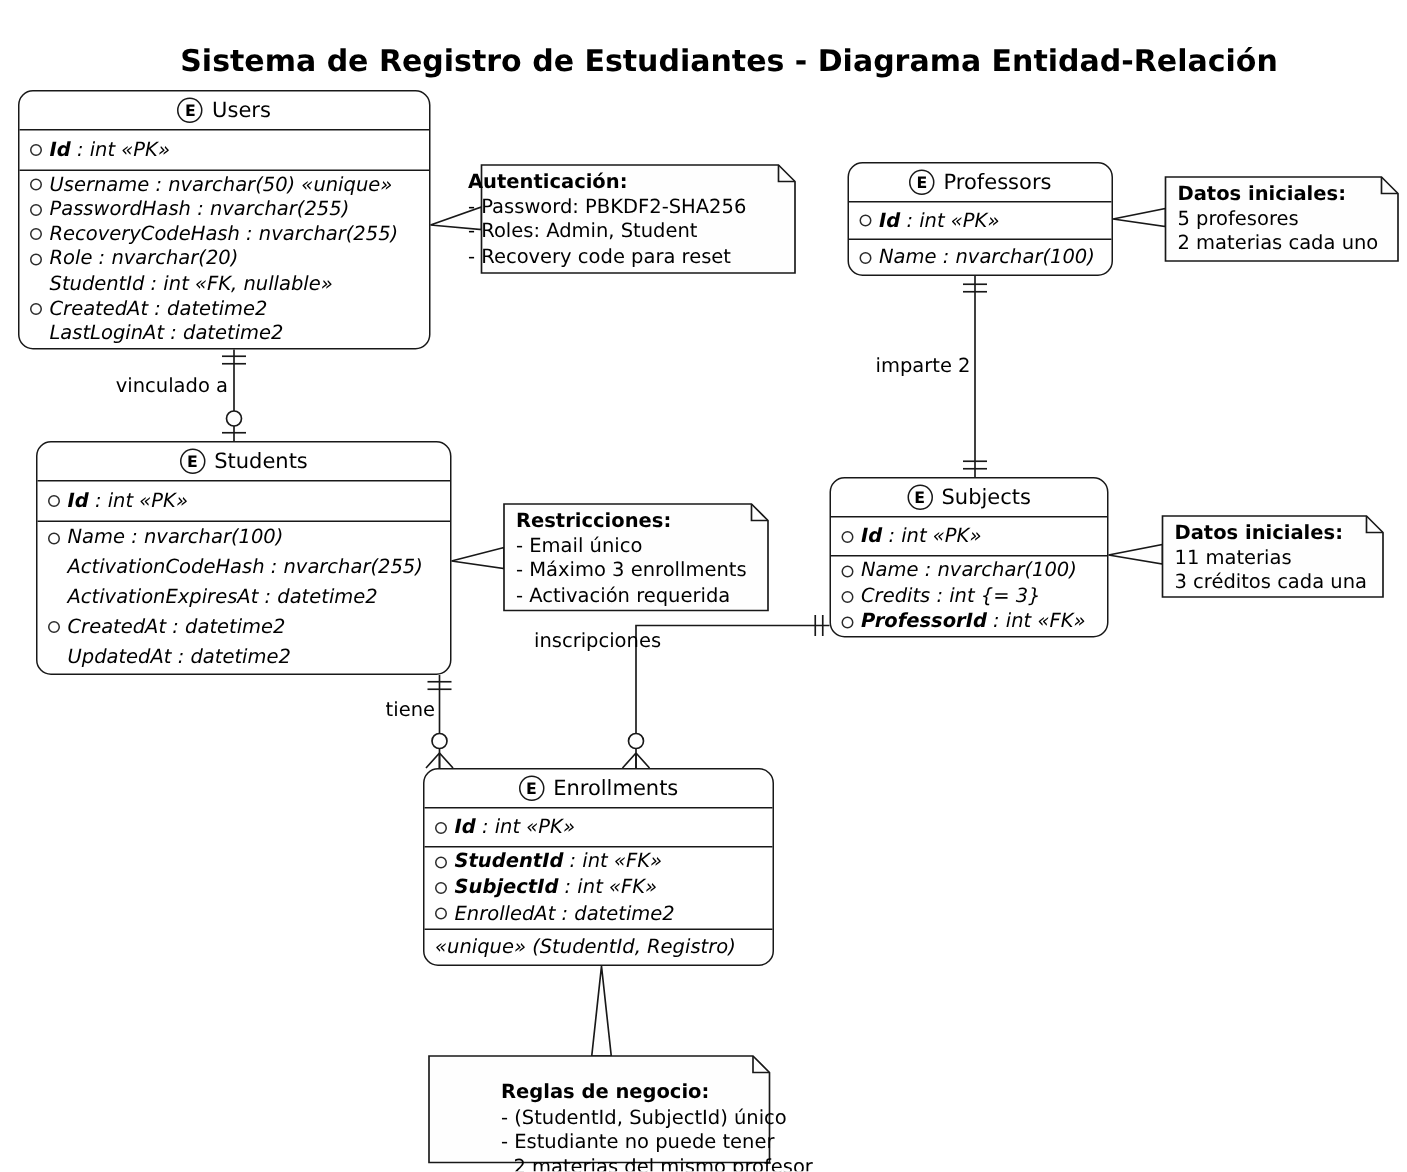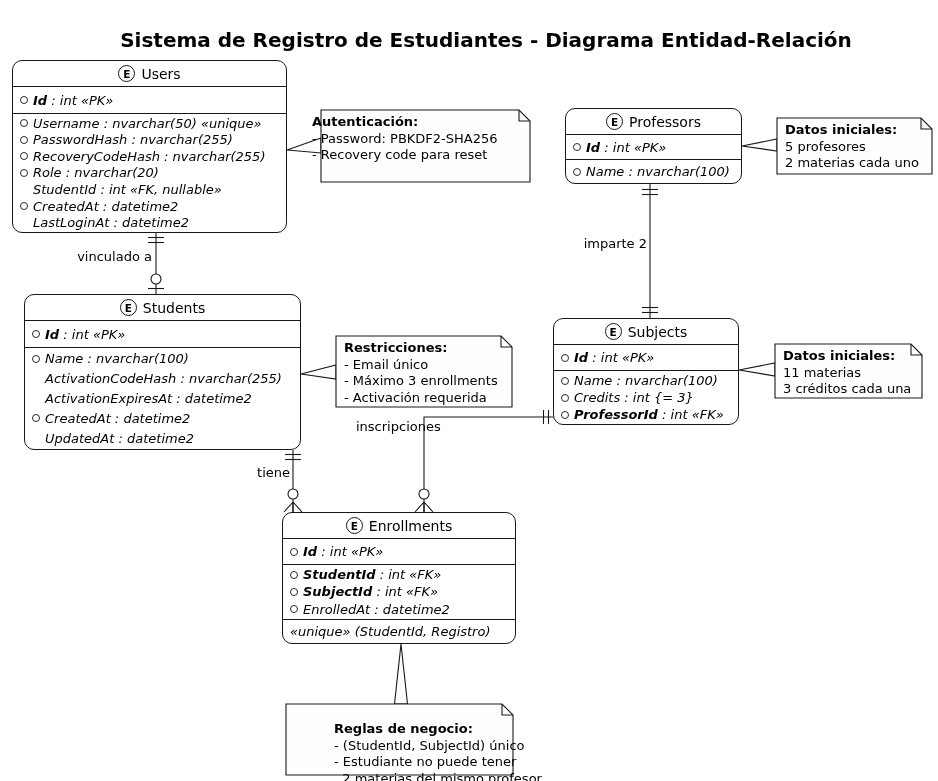--- a/index.html
+++ b/index.html
@@ -174,20 +174,21 @@
       <div class="row"><span class="dot"></span><span class="fl">EnrolledAt</span><span class="fs"> : datetime2</span></div>
     </div>
     <div class="e-sec sep" style="height:24px;padding-left:7px;">
       <div class="row"><span class="fs">«unique» (StudentId, Registro)</span></div>
     </div>
   </div>
 
   <div class="note-text" style="left:304px;top:110px;width:209px;">
     <div class="nt">Autenticación:</div>
     <div class="nl">- Password: PBKDF2-SHA256</div>
+    <div class="nl">- Roles: Admin, Student</div>
     <div class="nl">- Recovery code para reset</div>
   </div>
 
   <div class="note-text" style="left:777px;top:118px;width:155px;">
     <div class="nt">Datos iniciales:</div>
     <div class="nl">5 profesores</div>
     <div class="nl">2 materias cada uno</div>
   </div>
 
   <div class="note-text" style="left:336px;top:336px;width:196px;">

